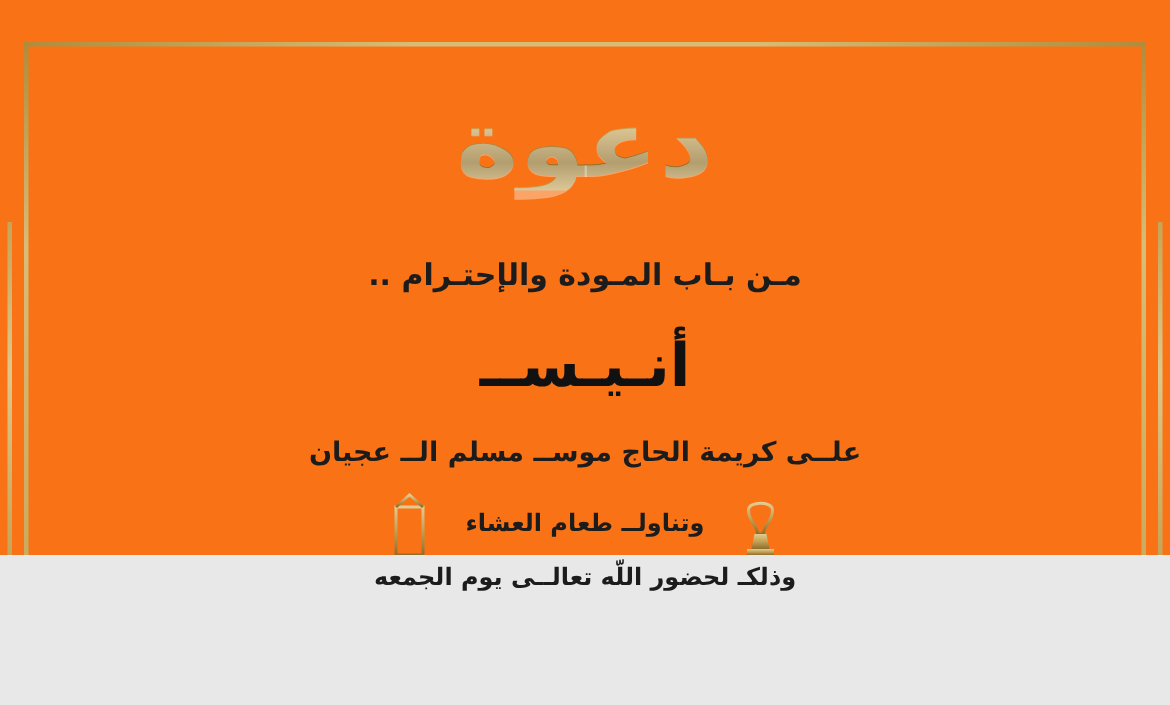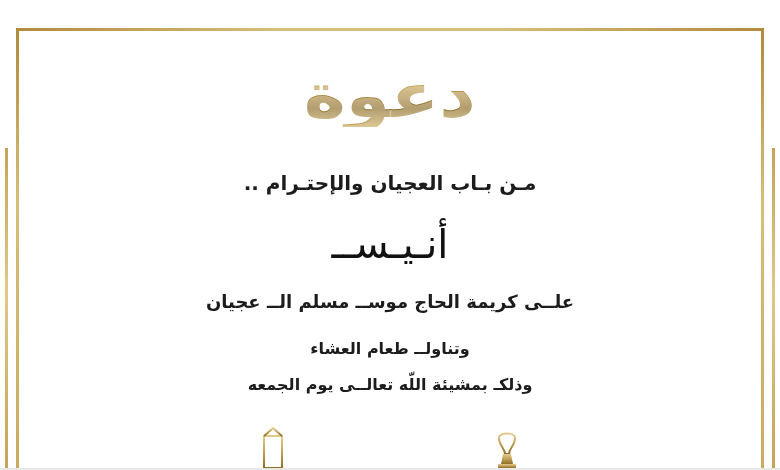--- a/index.html
+++ b/index.html
@@ -10,22 +10,22 @@
     width: 780px;
     height: 470px;
     overflow: hidden;
     background: #e8e8e8;
     font-family: "DejaVu Sans", sans-serif;
   }
 
   .card {
     position: relative;
     width: 780px;
-    height: 468px;
-    background: #ffffff;
+    height: 370px;
+    background: #f97316;
     box-sizing: border-box;
   }
 
   
   .frame-top {
     position: absolute;
     top: 28px;
     left: 16px;
     right: 16px;
     height: 3px;
@@ -109,21 +109,21 @@
     letter-spacing: 1px;
   }
   .line-2 {
     font-size: 21px;
     margin-top: 14px;
     letter-spacing: 1px;
   }
   .groom-name {
     font-size: 40px;
     margin-top: 16px;
-    font-weight: normal;
+    font-weight: bold;
     letter-spacing: 4px;
     color: #111;
   }
   .line-3 {
     font-size: 18px;
     margin-top: 14px;
     letter-spacing: 1px;
   }
   .line-4 {
     font-size: 16px;
@@ -168,30 +168,30 @@
   <div class="frame-right"></div>
   <div class="frame-inner-left"></div>
   <div class="frame-inner-right"></div>
 
   <div class="content">
 
     <div class="bismillah-wrap">
       <div class="title-word">دعوة</div>
     </div>
 
-    <div class="line line-1">مـن بـاب العجيان والإحتـرام ..</div>
+    <div class="line line-1">مـن بـاب المـودة والإحتـرام ..</div>
 
 
     <div class="line groom-name">أنـيـســ</div>
 
     <div class="line line-3">علــى كريمة الحاج موســ مسلم الــ عجيان</div>
 
     <div class="line line-4">وتناولــ طعام العشاء</div>
 
-    <div class="line line-5">وذلكـ بمشيئة اللّه تعالــى يوم الجمعه</div>
+    <div class="line line-5">وذلكـ لحضور اللّه تعالــى يوم الجمعه</div>
 
   </div>
 
   <div class="ornaments">
     <div class="ornament">
       <svg width="44" height="44" viewBox="0 0 44 44" aria-hidden="true">
         <defs>
           <linearGradient id="g1" x1="0" y1="0" x2="0" y2="1">
             <stop offset="0%" stop-color="#e3cb90"></stop>
             <stop offset="50%" stop-color="#c2a055"></stop>

